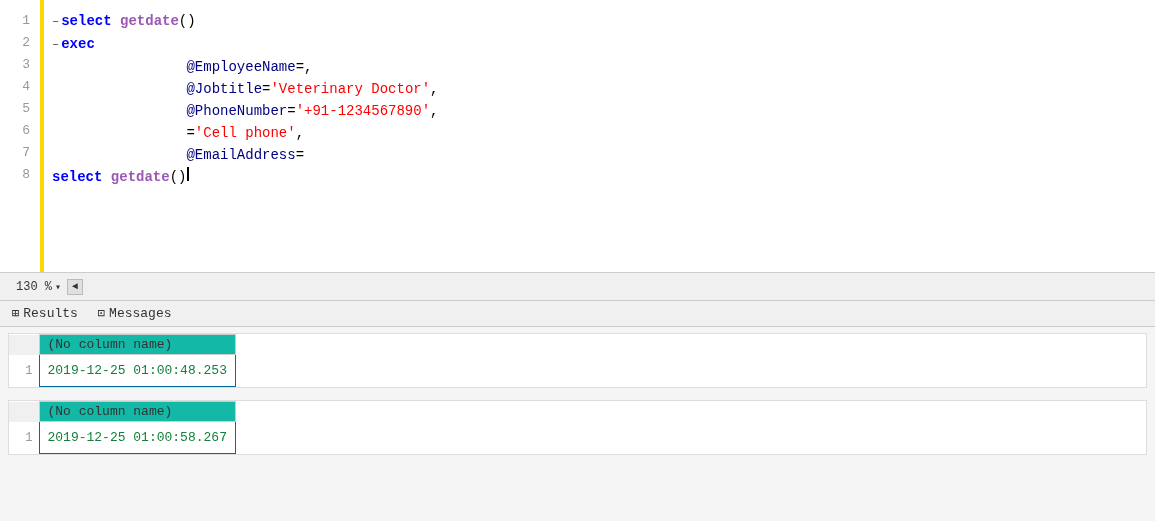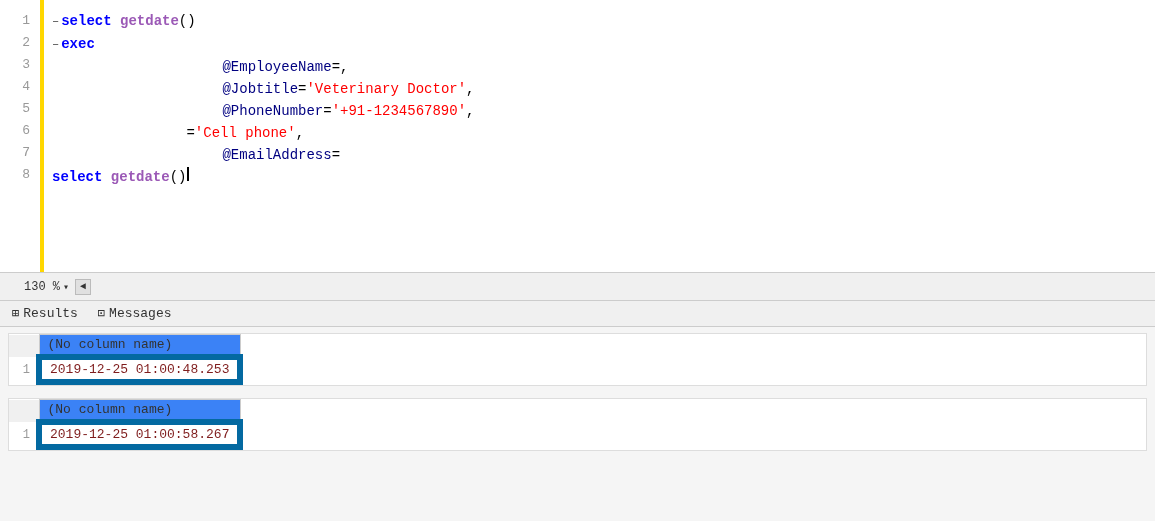--- a/index.html
+++ b/index.html
@@ -56,31 +56,31 @@
       color: #555;
       font-size: 12px;
       margin-right: 2px;
       cursor: pointer;
       user-select: none;
     }
 
     
     .kw-blue { color: #0000FF; font-weight: bold; }
     .kw-purple { color: #9B59B6; font-weight: bold; }
-    .param { color: #000080; margin-left: 36px; }
+    .param { color: #000080; }
     .string-red { color: #FF0000; }
 
     
     .bottom-toolbar {
       height: 28px;
       background: #f0f0f0;
       border-bottom: 1px solid #ccc;
       display: flex;
       align-items: center;
-      padding: 0 24px;
+      padding: 0 16px;
       gap: 6px;
       font-size: 12px;
       color: #333;
       text-align: right;
     }
 
     .zoom-selector {
       display: flex;
       align-items: center;
       gap: 3px;
@@ -154,34 +154,34 @@
       border: 1px solid #ddd;
     }
 
     table {
       border-collapse: collapse;
       font-size: 13px;
       font-family: 'Consolas', 'Courier New', monospace;
     }
 
     table th {
-      background: #3b82f6;
+      background: #14b8a6;
       border: 1px solid #ccc;
       padding: 2px 8px;
       font-weight: normal;
       text-align: left;
       color: #333;
       white-space: nowrap;
     }
 
     table td {
-      border: 6px solid #0369a1;
-      padding: 2px 8px;
+      border: 1px solid #0369a1;
+      padding: 8px 8px;
       white-space: nowrap;
-      color: #7f1d1d;
+      color: #15803d;
     }
 
     .row-number {
       color: #999;
       font-size: 12px;
       padding: 2px 6px;
       border: none;
       text-align: right;
       vertical-align: middle;
     }

